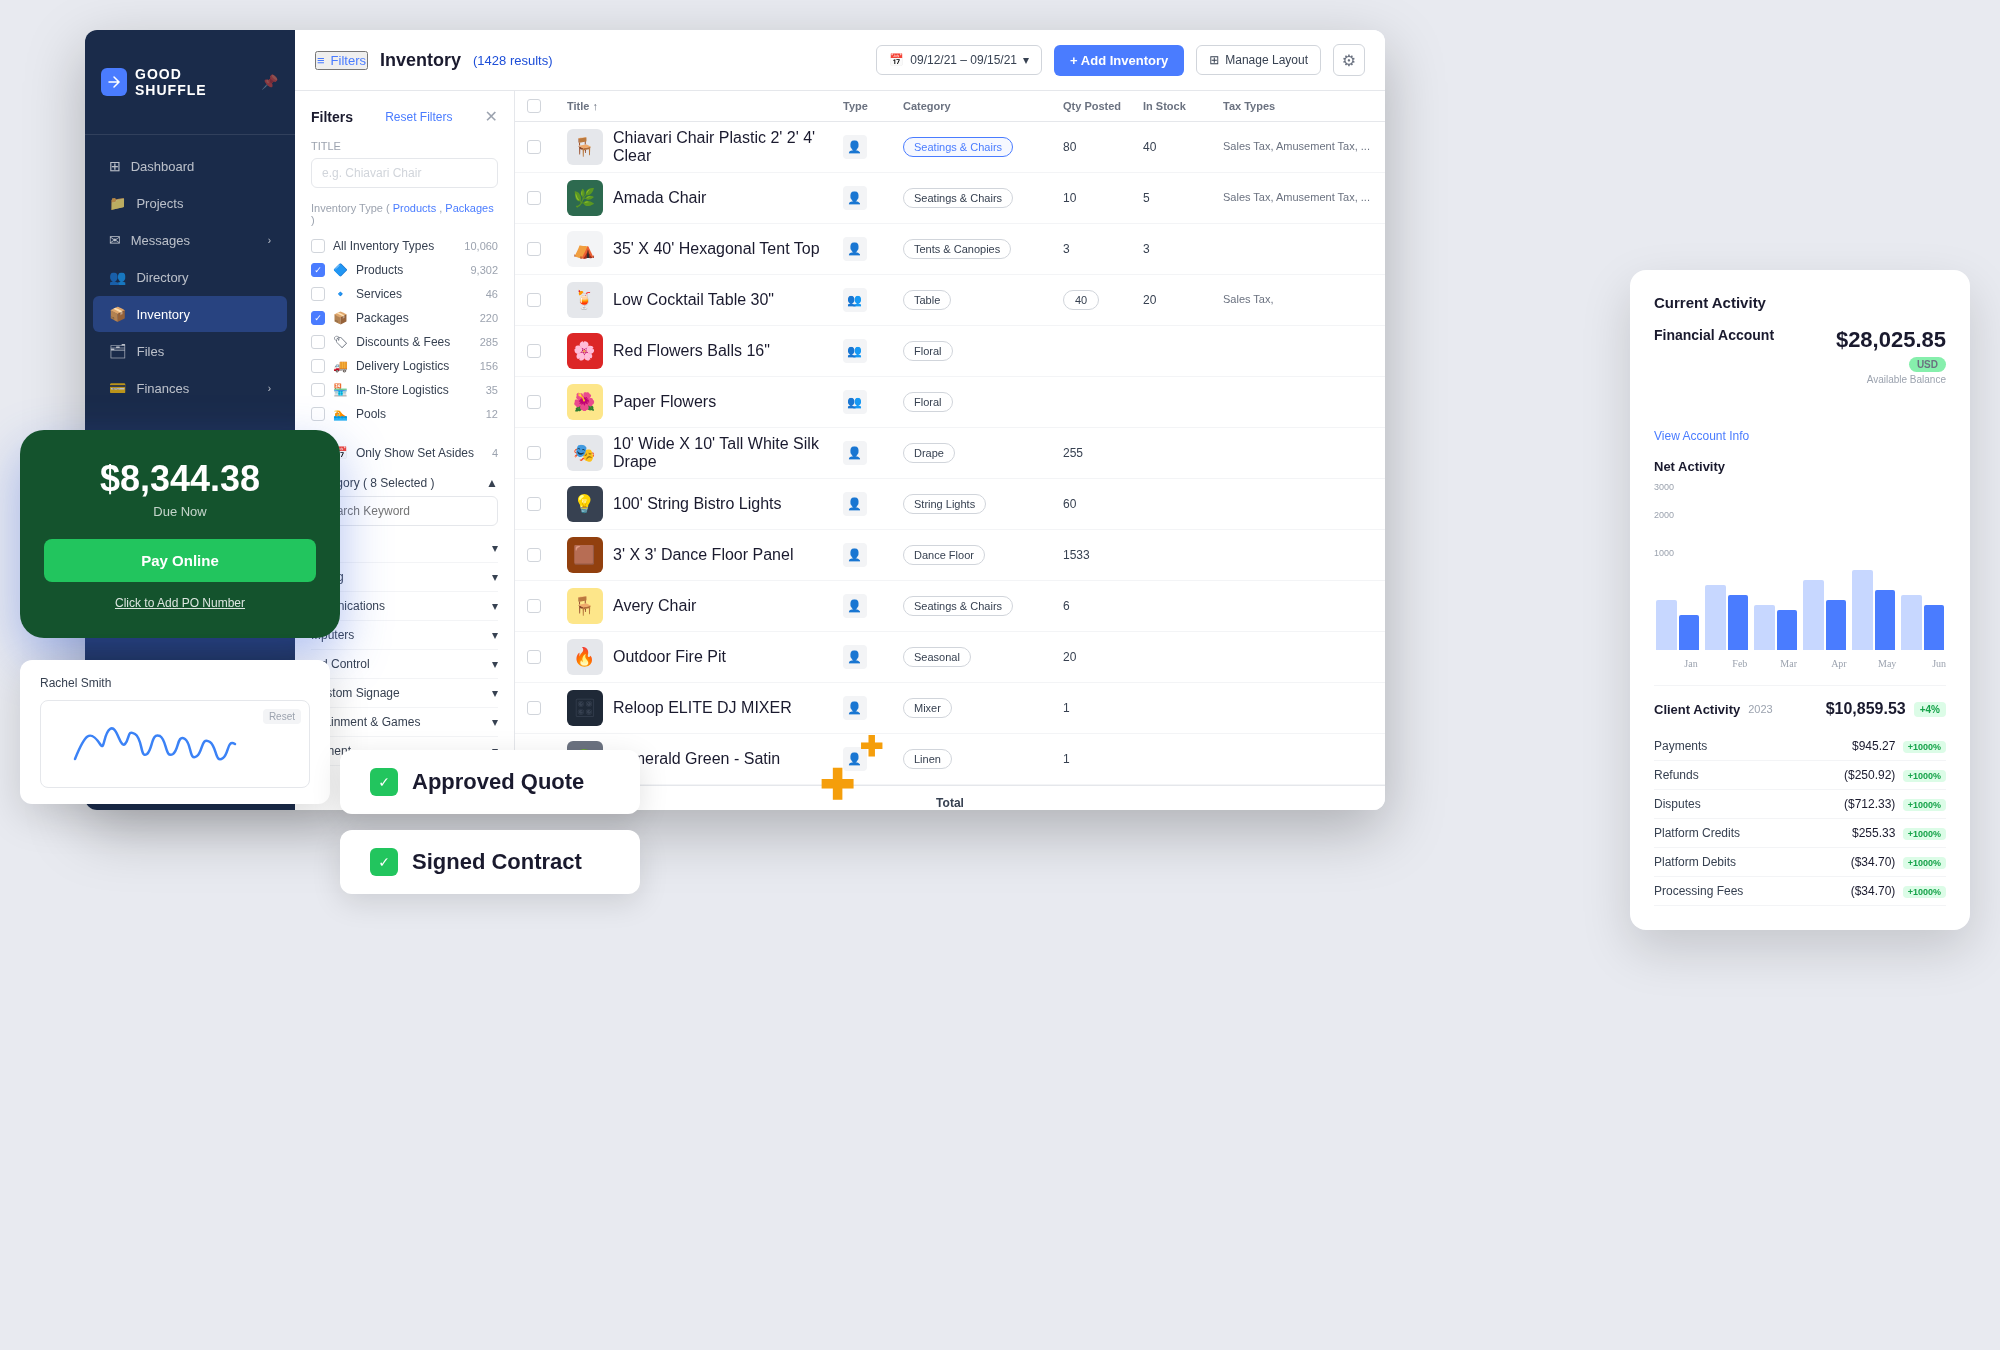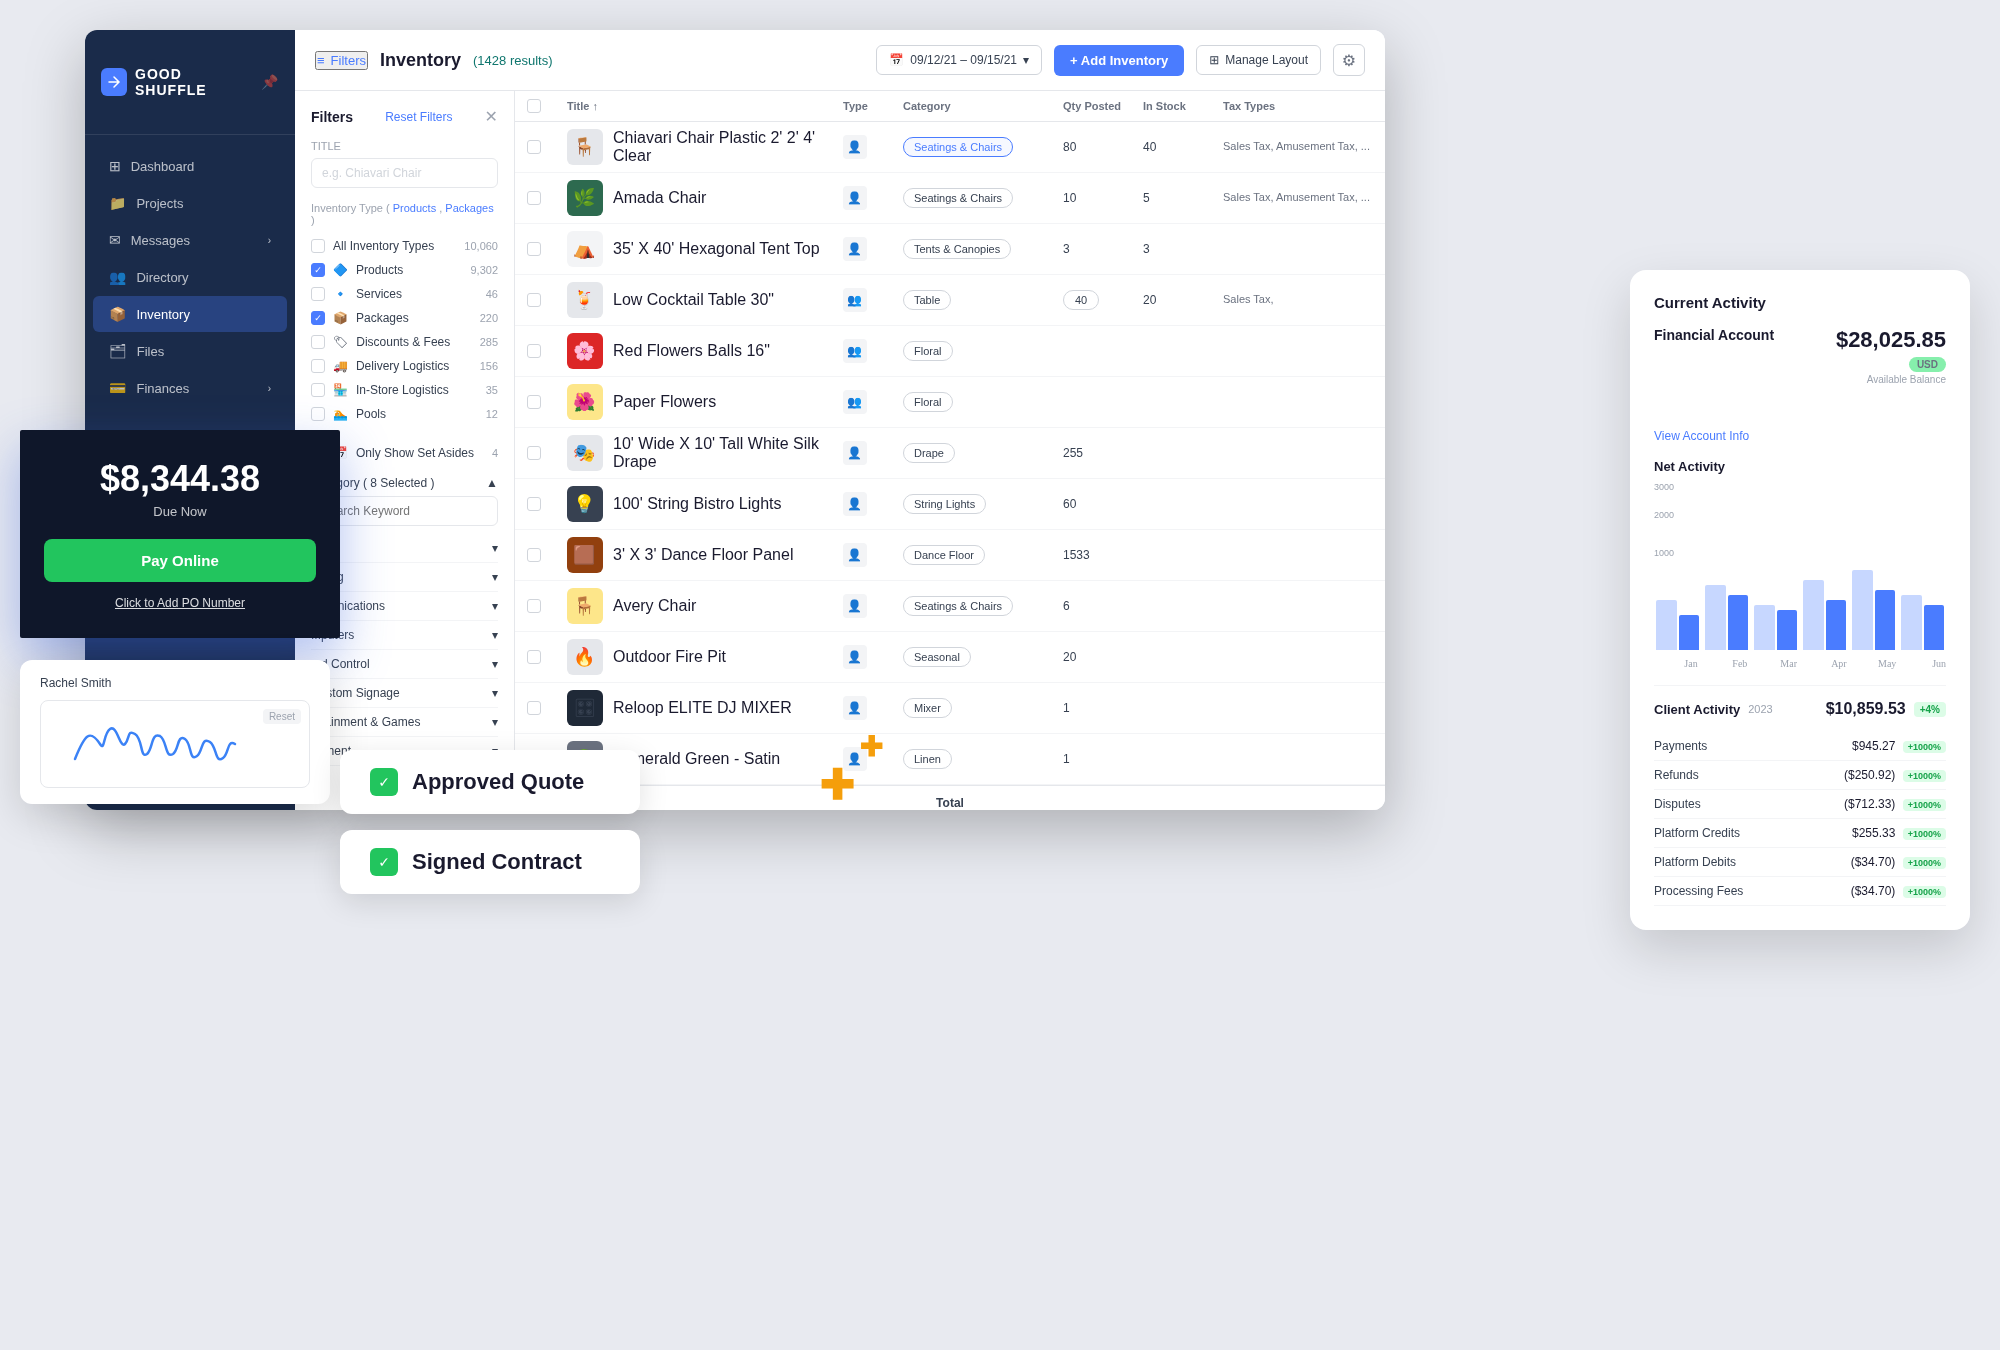--- a/index.html
+++ b/index.html
@@ -380,22 +380,22 @@
       color: #374151;
       background: #fff;
     }
 
     
     .payment-widget {
       position: absolute;
       left: 20px;
       top: 430px;
       width: 320px;
-      background: #0f172a;
-      border-radius: 2px;
+      background: #14532d;
+      border-radius: 24px;
       padding: 28px 24px;
       box-shadow: 0 20px 50px rgba(61,99,221,0.4);
       z-index: 20;
     }
     .payment-amount {
       font-size: 36px;
       font-weight: 800;
       color: #fff;
       text-align: center;
       margin-bottom: 4px;
@@ -698,21 +698,21 @@
   </div>
 
   <div class="main-content">
 
     <div class="header">
       <button class="filter-btn">
         <span>≡</span>
         <span>Filters</span>
       </button>
       <span style="font-size:18px;font-weight:700;color:#1a1a2e;">Inventory</span>
-      <span style="font-size:13px;color:#0f766e;">(1428 results)</span>
+      <span style="font-size:13px;color:#1d4ed8;">(1428 results)</span>
       <div style="flex:1;"></div>
       <button class="date-range-btn">
         <span>📅</span>
         <span>09/12/21 – 09/15/21</span>
         <span>▾</span>
       </button>
       <button class="add-inventory-btn">
         <span>+ Add Inventory</span>
       </button>
       <button class="manage-layout-btn">

